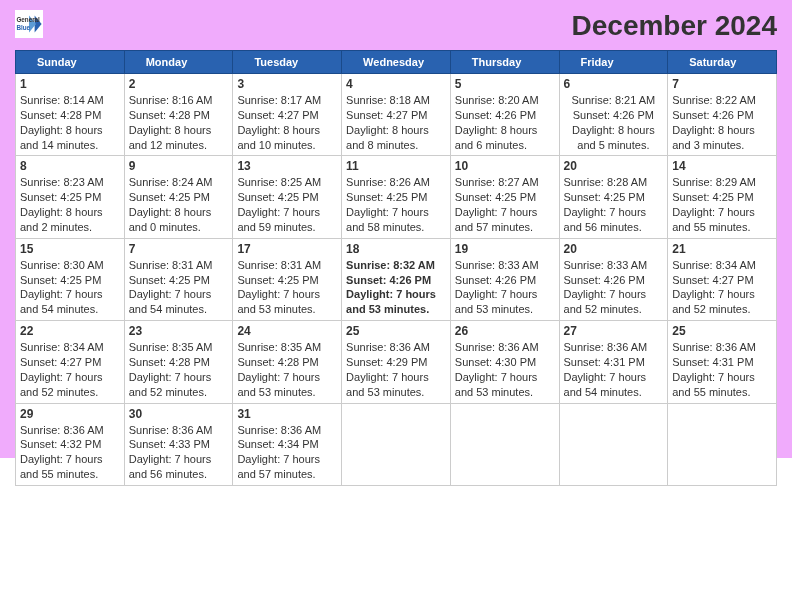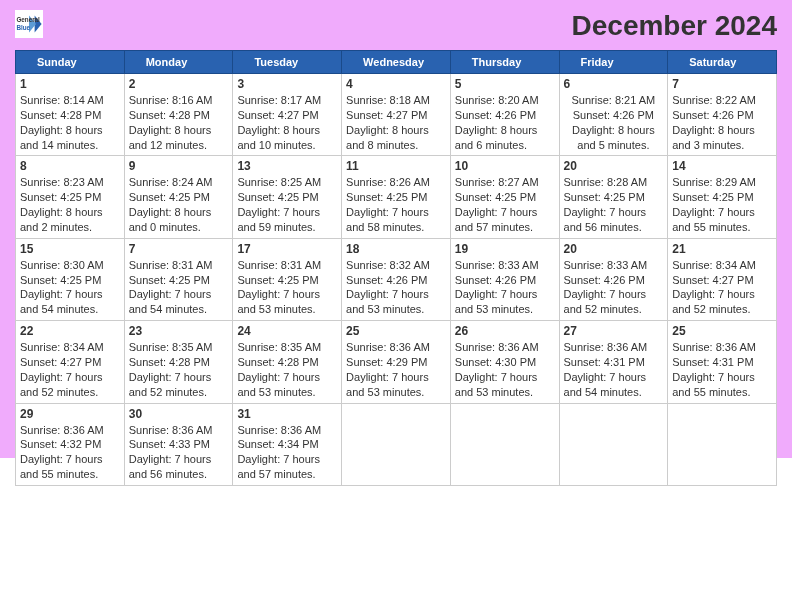--- a/index.html
+++ b/index.html
@@ -218,21 +218,21 @@
 Daylight: 7 hours and 54 minutes.</div>
           </td>
           <td>
             <span class="day-number">17</span>
             <div class="day-info" style="white-space: pre-line;">Sunrise: 8:31 AM
 Sunset: 4:25 PM
 Daylight: 7 hours and 53 minutes.</div>
           </td>
           <td>
             <span class="day-number">18</span>
-            <div class="day-info" style="white-space: pre-line;">Sunrise: 8:32 AM
+            <div class="day-info" style="white-space: pre-line; font-weight: bold;">Sunrise: 8:32 AM
 Sunset: 4:26 PM
 Daylight: 7 hours and 53 minutes.</div>
           </td>
           <td>
             <span class="day-number">19</span>
             <div class="day-info" style="white-space: pre-line;">Sunrise: 8:33 AM
 Sunset: 4:26 PM
 Daylight: 7 hours and 53 minutes.</div>
           </td>
           <td>

